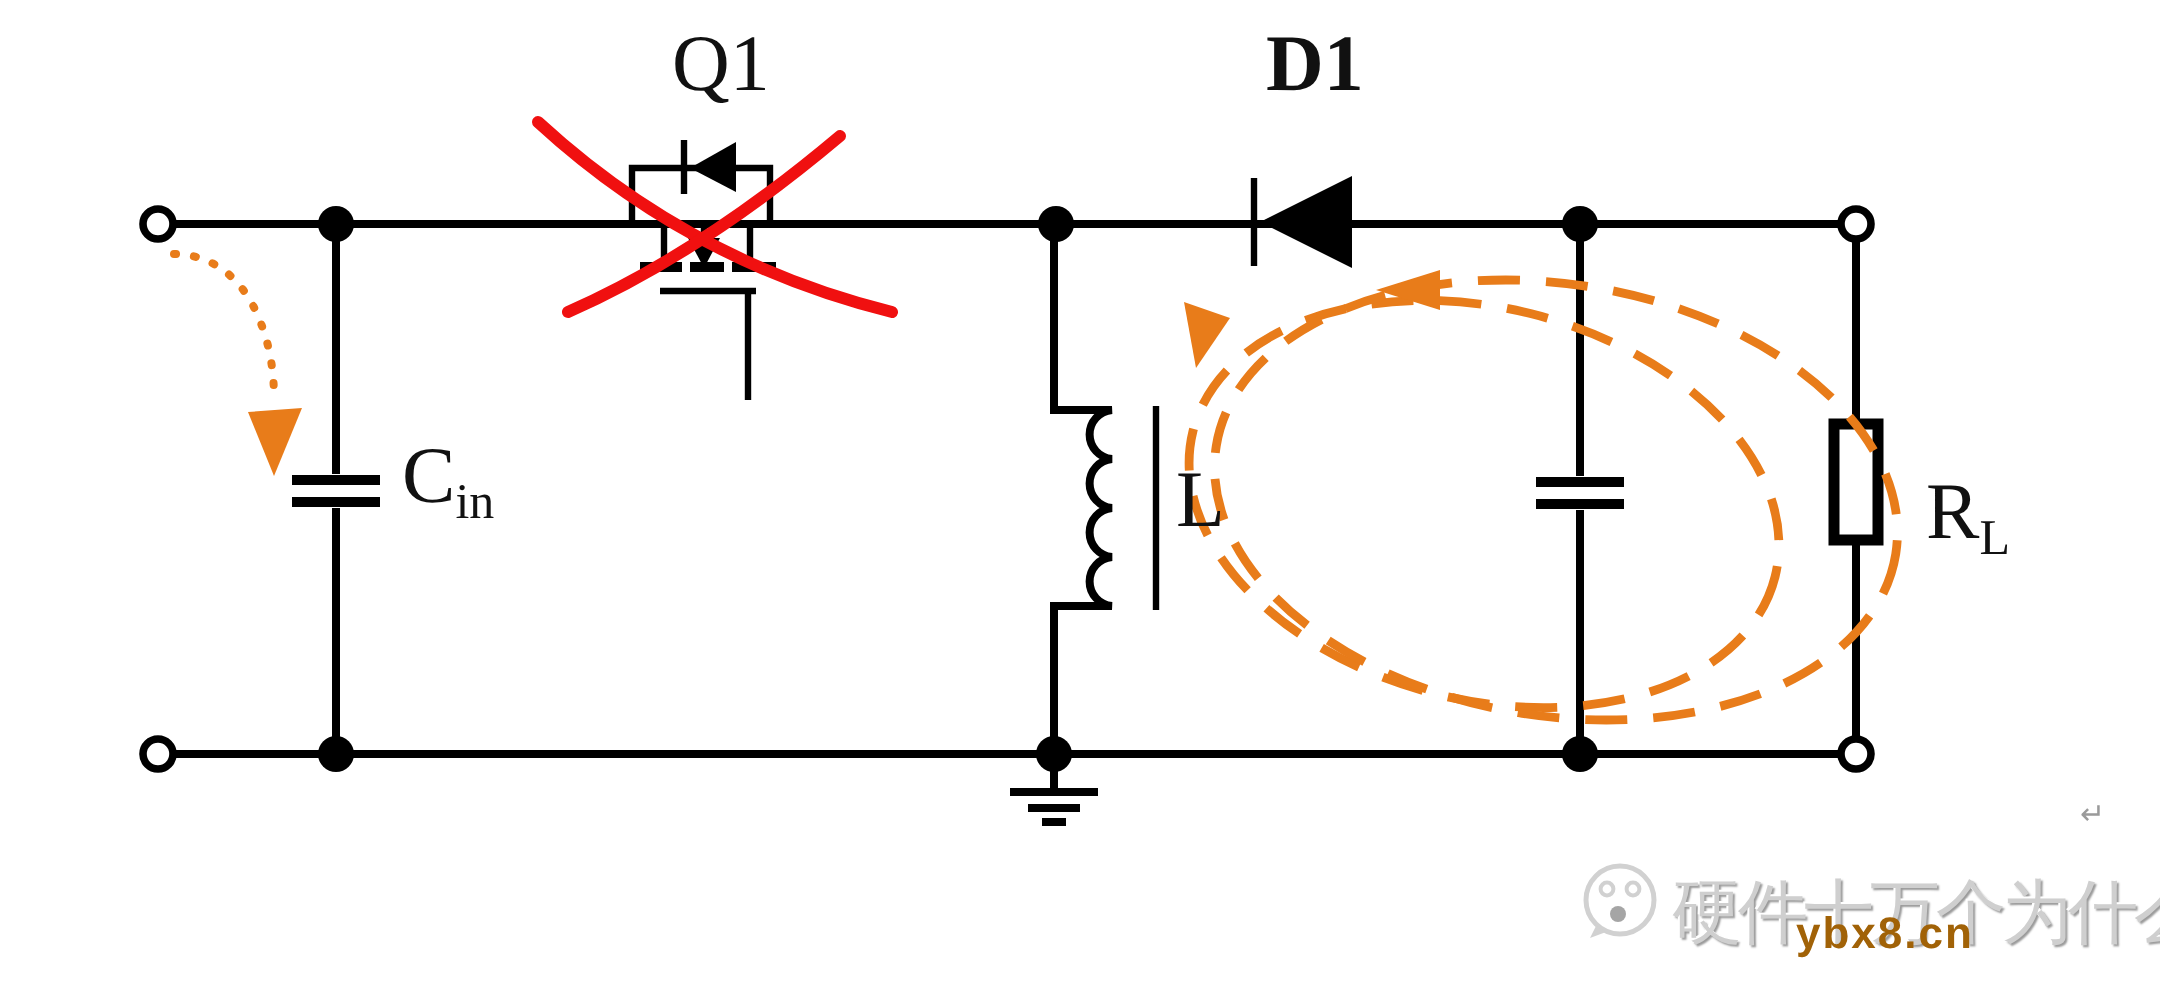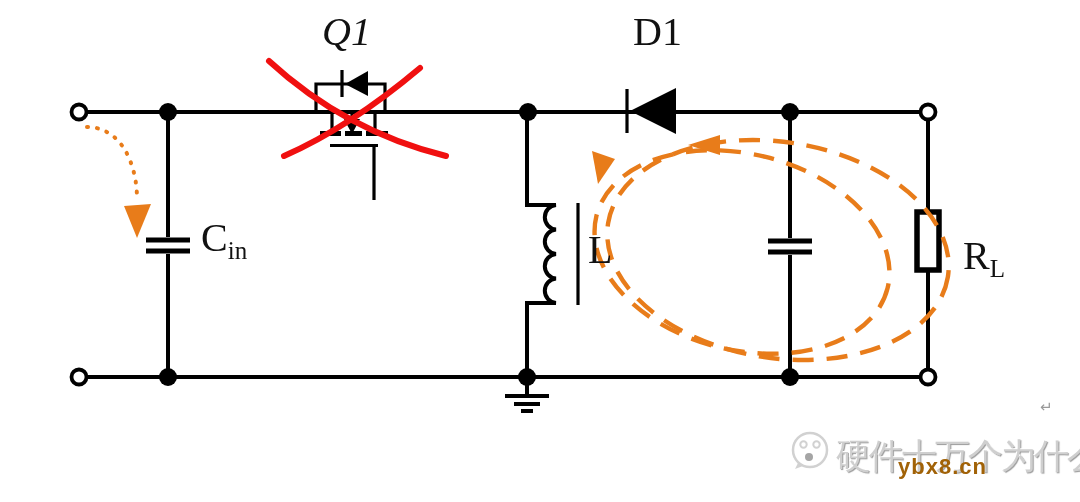--- a/index.html
+++ b/index.html
@@ -147,22 +147,22 @@
     </g>
 
     <g>
       <circle class="term" cx="79" cy="112" r="7.5"></circle>
       <circle class="term" cx="928" cy="112" r="7.5"></circle>
       <circle class="term" cx="79" cy="377" r="7.5"></circle>
       <circle class="term" cx="928" cy="377" r="7.5"></circle>
     </g>
   </svg>
 
-  <div class="lbl" style="left:322px;top:12px;font-style:italic;"><span>Q1</span></div>
-  <div class="lbl" style="left:633px;top:12px;"><span>D1</span></div>
+  <div class="lbl" style="left:336px;top:12px;"><span>Q1</span></div>
+  <div class="lbl" style="left:633px;top:12px;font-weight:bold;"><span>D1</span></div>
   <div class="lbl" style="left:201px;top:218px;text-align:right;"><span>C</span><sub>in</sub></div>
   <div class="lbl" style="left:588px;top:230px;"><span>L</span></div>
   <div class="lbl" style="left:963px;top:236px;"><span>R</span><sub>L</sub></div>
 
 
   <div class="wm-icon">
     <svg viewBox="0 0 42 42">
       <circle cx="21" cy="20" r="17" fill="rgba(255,255,255,0.55)" stroke="#c6c6c6" stroke-width="2.5"></circle>
       <circle cx="14.5" cy="14.5" r="3.2" fill="none" stroke="#c6c6c6" stroke-width="2"></circle>
       <circle cx="27.5" cy="14.5" r="3.2" fill="none" stroke="#c6c6c6" stroke-width="2"></circle>

